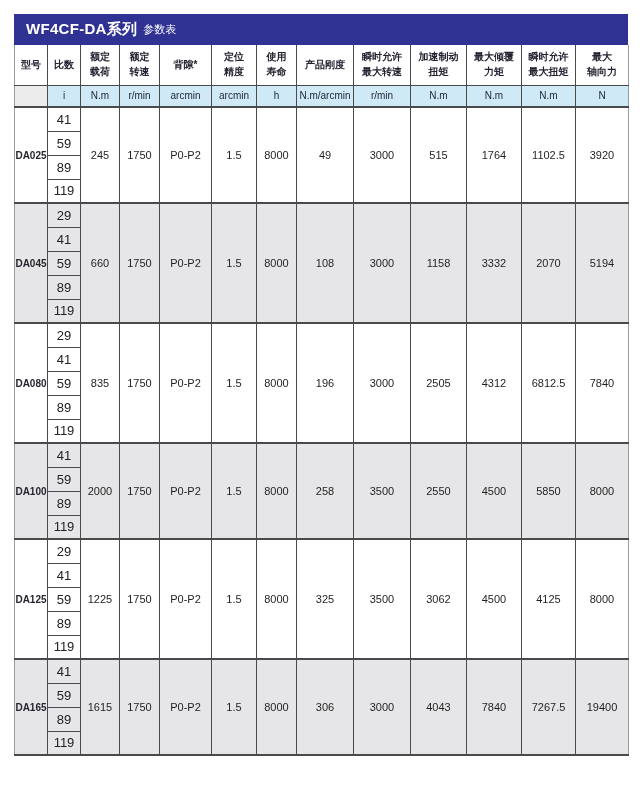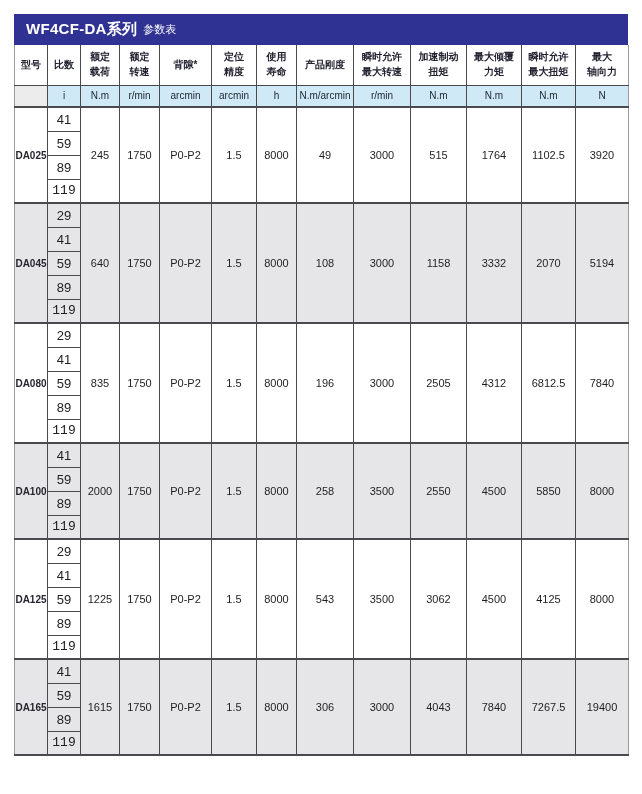--- a/index.html
+++ b/index.html
@@ -62,21 +62,21 @@
   tbody tr { height: 24px; }
   tbody tr.group-start > th,
   tbody tr.group-start > td { border-top: 2px solid #4a4a4c; }
   tbody tr.shaded > th,
   tbody tr.shaded > td { background: #e6e6e8; }
   tbody tr.plain > th,
   tbody tr.plain > td { background: #ffffff; }
 
   .model-cell { font-weight: bold; font-size: 10px; color: #26262e; }
   .ratio-cell { font-size: 13px; border-bottom: 1px solid #4a4a4c; color: #222; }
-  .ratio-cell.ratio-last { border-bottom: none; font-family: Liberation Mono, monospace; }
+  .ratio-cell.ratio-last { border-bottom: none; }
   .value-cell { font-size: 11px; color: #1f1f1f; }
 
   .footnote {
     margin-top: 12px;
     font-size: 10px;
     color: #4d4d4d;
   }
 </style>
 </head>
 <body>
@@ -166,21 +166,21 @@
         </tr>
         <tr class="plain">
           <td class="ratio-cell">89</td>
         </tr>
         <tr class="plain">
           <td class="ratio-cell ratio-last">119</td>
         </tr>
         <tr class="shaded group-start">
           <th class="model-cell outer-left" rowspan="5">DA045</th>
           <td class="ratio-cell">29</td>
-          <td class="value-cell" rowspan="5">640</td>
+          <td class="value-cell" rowspan="5">660</td>
           <td class="value-cell" rowspan="5">1750</td>
           <td class="value-cell" rowspan="5">P0-P2</td>
           <td class="value-cell" rowspan="5">1.5</td>
           <td class="value-cell" rowspan="5">8000</td>
           <td class="value-cell" rowspan="5">108</td>
           <td class="value-cell" rowspan="5">3000</td>
           <td class="value-cell" rowspan="5">1158</td>
           <td class="value-cell" rowspan="5">3332</td>
           <td class="value-cell" rowspan="5">2070</td>
           <td class="value-cell outer-right" rowspan="5">5194</td>
@@ -249,21 +249,21 @@
           <td class="ratio-cell ratio-last">119</td>
         </tr>
         <tr class="plain group-start">
           <th class="model-cell outer-left" rowspan="5">DA125</th>
           <td class="ratio-cell">29</td>
           <td class="value-cell" rowspan="5">1225</td>
           <td class="value-cell" rowspan="5">1750</td>
           <td class="value-cell" rowspan="5">P0-P2</td>
           <td class="value-cell" rowspan="5">1.5</td>
           <td class="value-cell" rowspan="5">8000</td>
-          <td class="value-cell" rowspan="5">543</td>
+          <td class="value-cell" rowspan="5">325</td>
           <td class="value-cell" rowspan="5">3500</td>
           <td class="value-cell" rowspan="5">3062</td>
           <td class="value-cell" rowspan="5">4500</td>
           <td class="value-cell" rowspan="5">4125</td>
           <td class="value-cell outer-right" rowspan="5">8000</td>
         </tr>
         <tr class="plain">
           <td class="ratio-cell">41</td>
         </tr>
         <tr class="plain">

